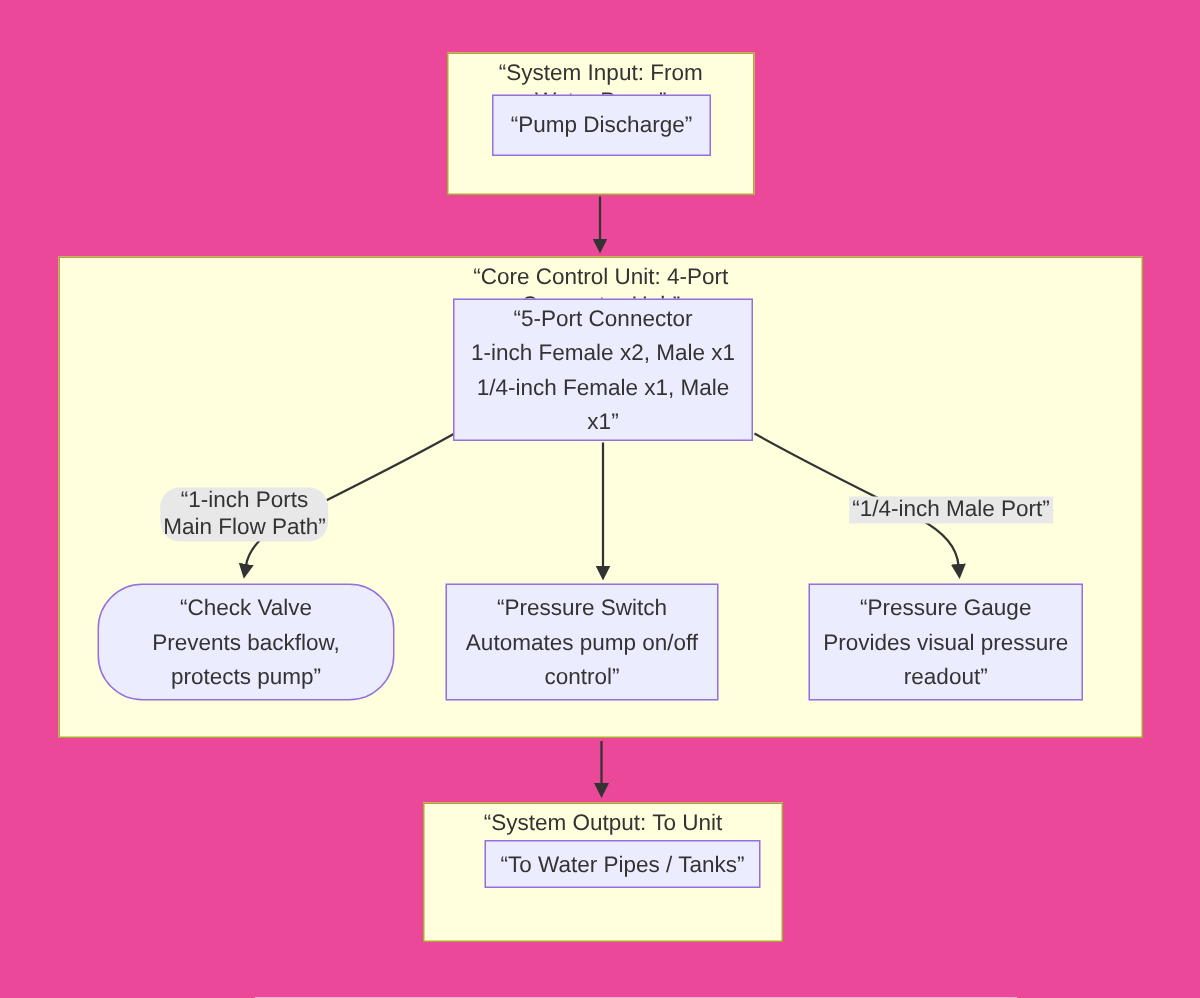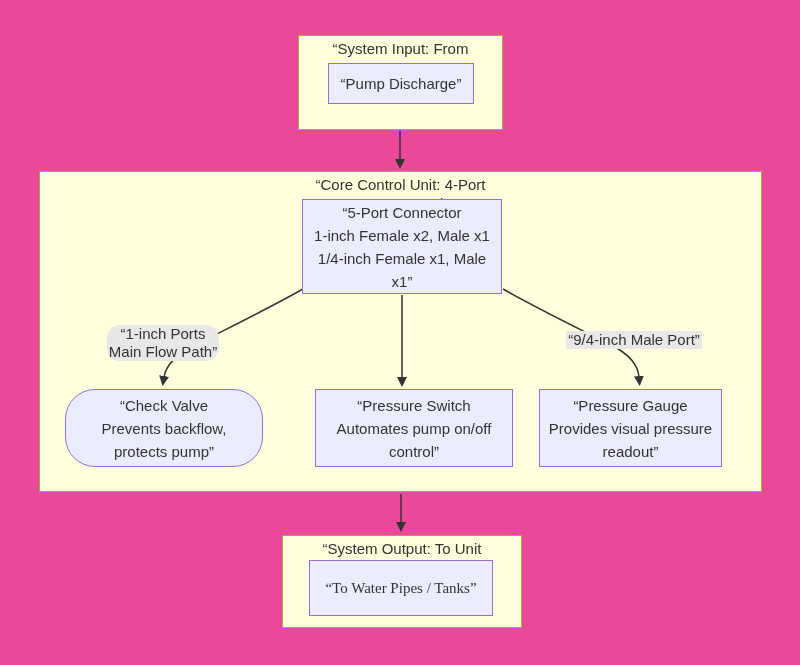--- a/index.html
+++ b/index.html
@@ -93,36 +93,36 @@
       <path d="M303,289 C262,312 222,331 193,346 C176,355 166,365 164,377" marker-end="url(#arrow)"></path>
       <path d="M402,295 L402,378" marker-end="url(#arrow)"></path>
       <path d="M503,289 C544,312 584,331 613,346 C630,355 638,365 639,377" marker-end="url(#arrow)"></path>
     </g>
   </svg>
 
   <div class="edge-label" style="left:163px; top:325px;border-radius:13px;">“1-inch Ports
 Main Flow Path”</div>
 
 
-  <div class="edge-label" style="left:634px; top:331px;">“9/4-inch Male Port”</div>
+  <div class="edge-label" style="left:634px; top:331px;">“1/4-inch Male Port”</div>
 
   <div class="node" style="left:328px; top:63px; width:146px; height:41px;">“Pump Discharge”</div>
 
   <div class="node" style="left:302px; top:199px; width:200px; height:95px;">“5-Port Connector
 1-inch Female x2, Male x1
 1/4-inch Female x1, Male
 x1”</div>
 
   <div class="node" style="left:65px; top:389px; width:198px; height:78px;border-radius:30px;">“Check Valve
 Prevents backflow,
 protects pump”</div>
 
-  <div class="node" style="left:315px; top:389px; width:198px; height:78px;">“Pressure Switch
+  <div class="node" style="left:297px; top:389px; width:182px; height:78px;">“Pressure Switch
 Automates pump on/off
 control”</div>
 
   <div class="node" style="left:539px; top:389px; width:183px; height:78px;">“Pressure Gauge
 Provides visual pressure
 readout”</div>
 
-  <div class="node" style="left:309px; top:560px; width:184px; height:56px;font-family:Liberation Serif, serif;">“To Water Pipes / Tanks”</div>
+  <div class="node" style="left:323px; top:560px; width:184px; height:32px;">“To Water Pipes / Tanks”</div>
 
 </div>
 
 </body></html>

